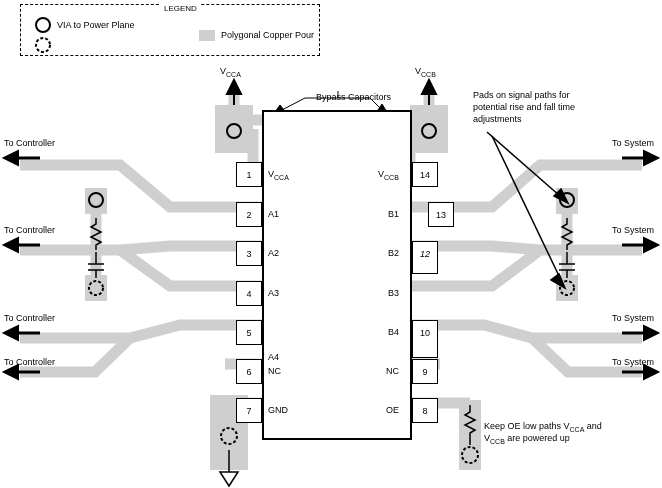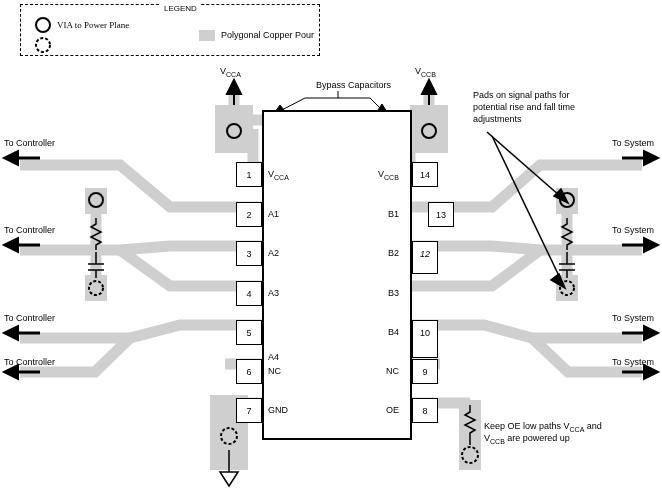--- a/index.html
+++ b/index.html
@@ -186,21 +186,21 @@
   </g>
 </svg>
 
 <div class="legend">
   <span class="legend-title">LEGEND</span>
   <svg width="300" height="52" style="left:0;top:0;">
     <circle cx="22" cy="20" r="7" class="via-o"></circle>
     <circle cx="22" cy="40" r="7" class="via-d"></circle>
     <rect x="178" y="25" width="16" height="11" fill="#cfcfcf"></rect>
   </svg>
-  <span class="abs txt" style="left:36px;top:15px;font-family:Liberation Serif, serif;">VIA to Power Plane</span>
+  <span class="abs txt" style="left:36px;top:15px;">VIA to Power Plane</span>
   <span class="abs txt" style="left:200px;top:25px;">Polygonal Copper Pour</span>
 </div>
 
 <div id="body-rect"></div>
 
 <div class="pin-box" style="left:236px;top:162px;width:26px;height:25px;line-height:25px;"><span>1</span></div>
 <div class="pin-box" style="left:236px;top:202px;width:26px;height:25px;line-height:25px;"><span>2</span></div>
 <div class="pin-box" style="left:236px;top:241px;width:26px;height:25px;line-height:25px;"><span>3</span></div>
 <div class="pin-box" style="left:236px;top:281px;width:26px;height:25px;line-height:25px;"><span>4</span></div>
 <div class="pin-box" style="left:236px;top:320px;width:26px;height:25px;line-height:25px;"><span>5</span></div>
@@ -227,21 +227,21 @@
 <span class="pin-lbl" style="left:388px;top:209px;">B1</span>
 <span class="pin-lbl" style="left:388px;top:248px;">B2</span>
 <span class="pin-lbl" style="left:388px;top:288px;">B3</span>
 <span class="pin-lbl" style="left:388px;top:327px;">B4</span>
 <span class="pin-lbl" style="left:386px;top:366px;">NC</span>
 <span class="pin-lbl" style="left:386px;top:405px;">OE</span>
 
 <span class="abs txt" style="left:220px;top:66px;"><span>V</span><sub>CCA</sub></span>
 <span class="abs txt" style="left:415px;top:66px;"><span>V</span><sub>CCB</sub></span>
 
-<span class="abs txt" style="left:297px;top:80px;padding-left:19px;">Bypass Capacitors</span>
+<span class="abs txt" style="left:297px;top:92px;padding-left:19px;">Bypass Capacitors</span>
 
 <span class="abs txt" style="left:473px;top:90px;">Pads on signal paths for</span>
 <span class="abs txt" style="left:473px;top:102px;">potential rise and fall time</span>
 <span class="abs txt" style="left:473px;top:114px;">adjustments</span>
 
 <span class="abs txt" style="left:484px;top:421px;"><span>Keep OE low paths V</span><sub>CCA</sub><span> and</span></span>
 <span class="abs txt" style="left:484px;top:433px;"><span>V</span><sub>CCB</sub><span> are powered up</span></span>
 
 <span class="abs txt" style="left:4px;top:138px;">To Controller</span>
 <span class="abs txt" style="left:4px;top:225px;">To Controller</span>

